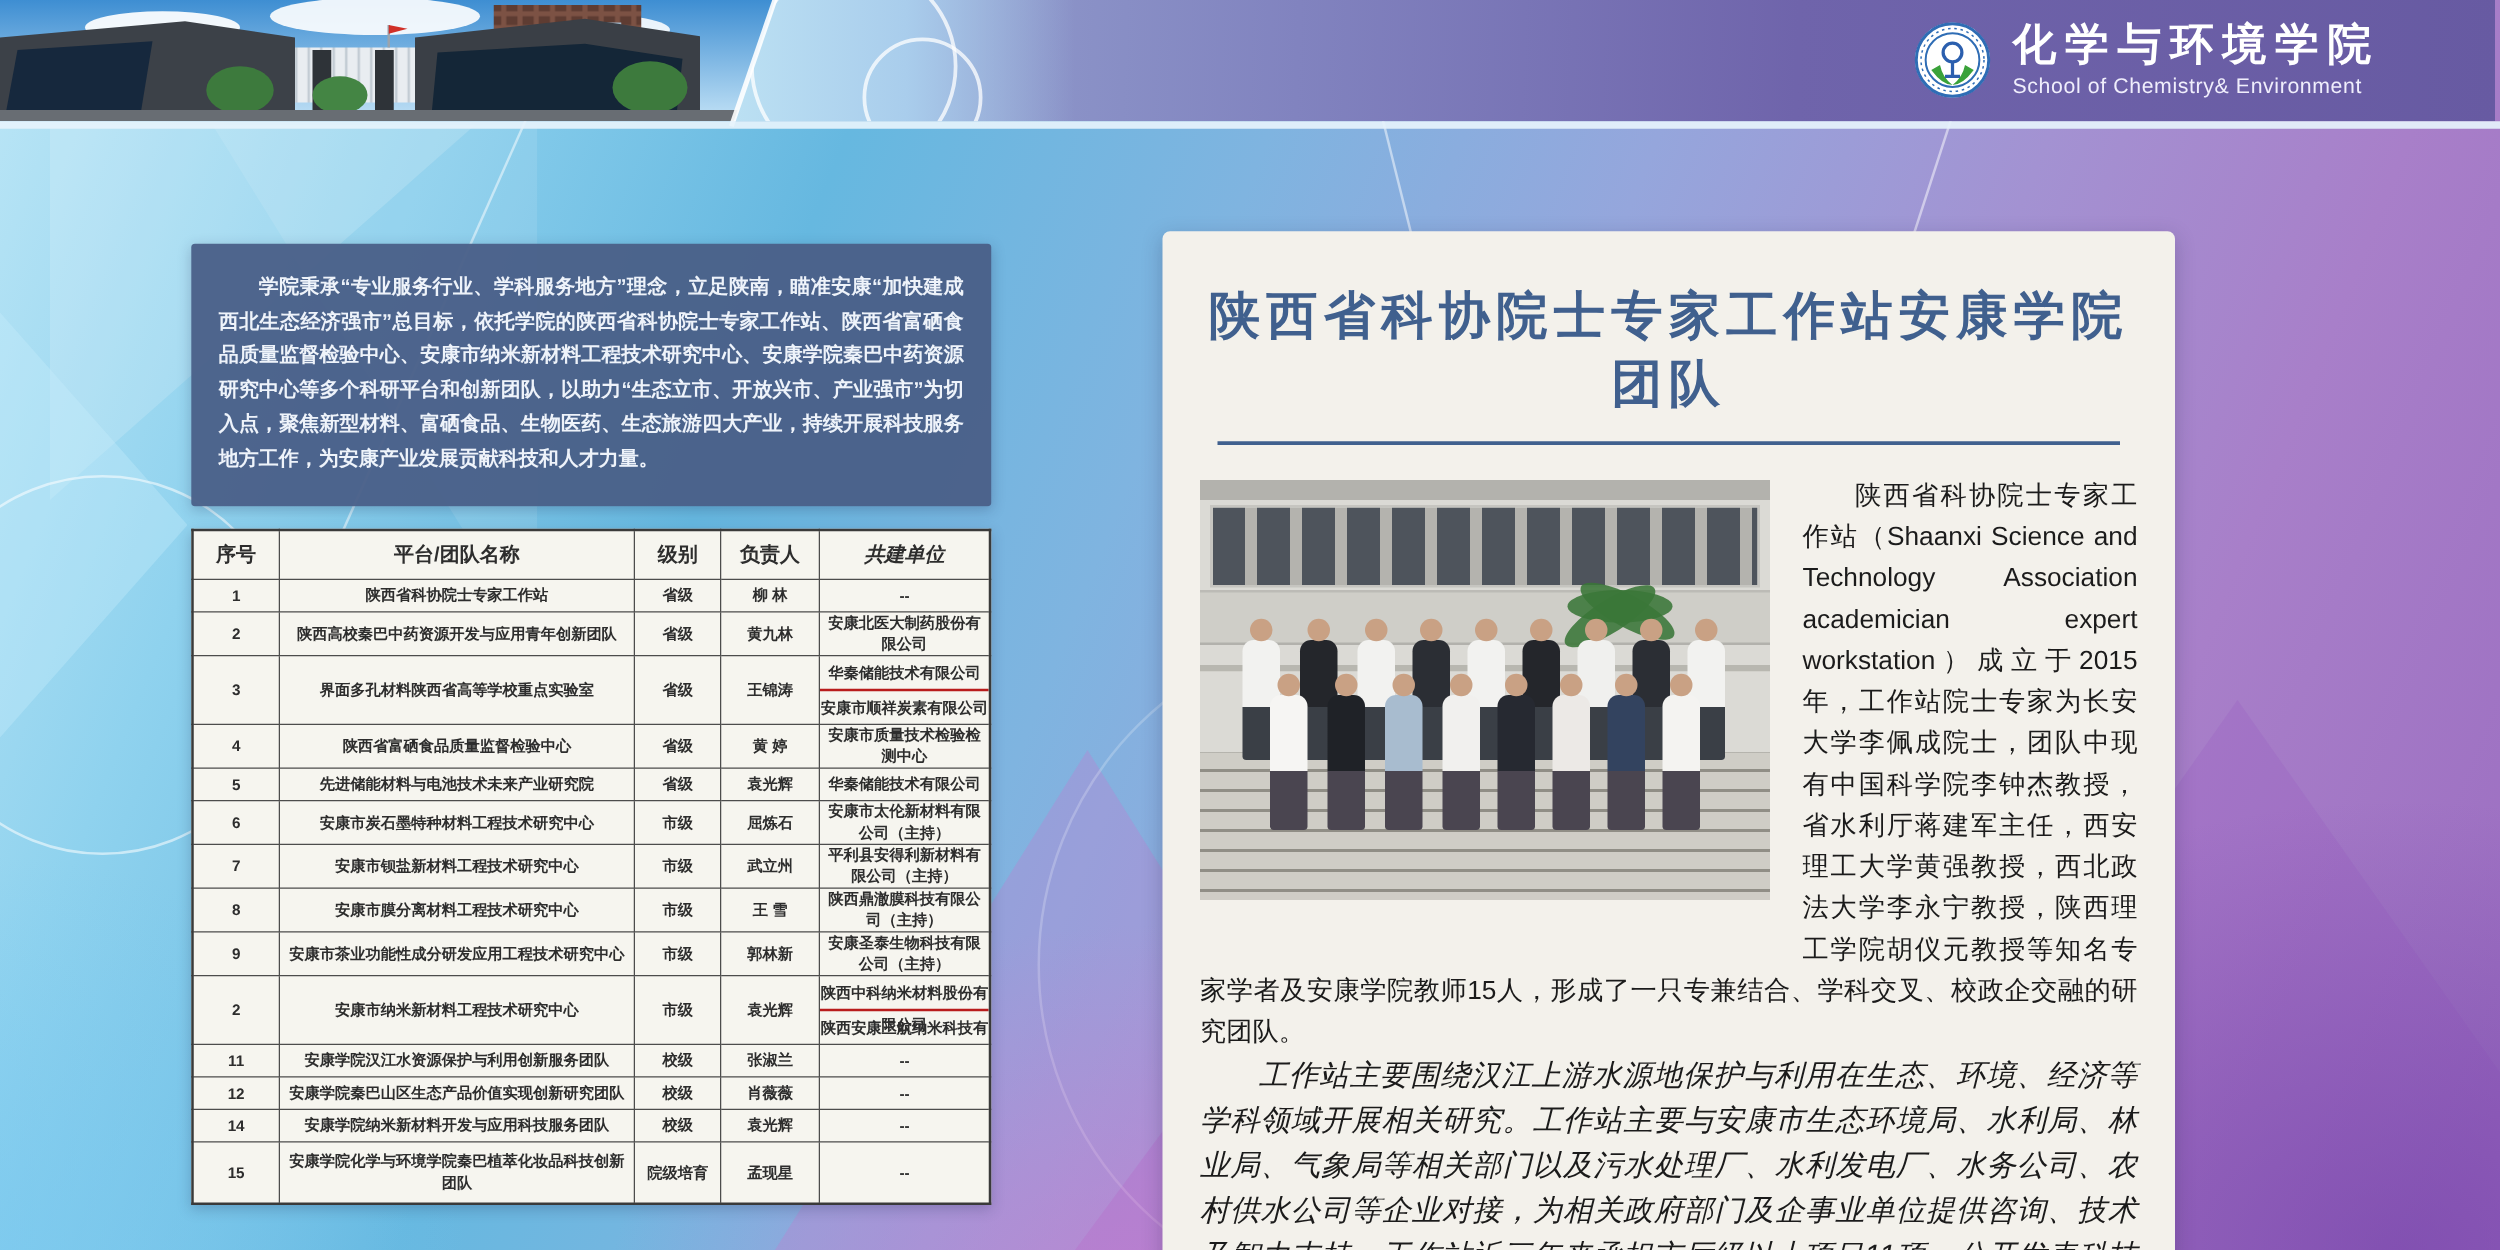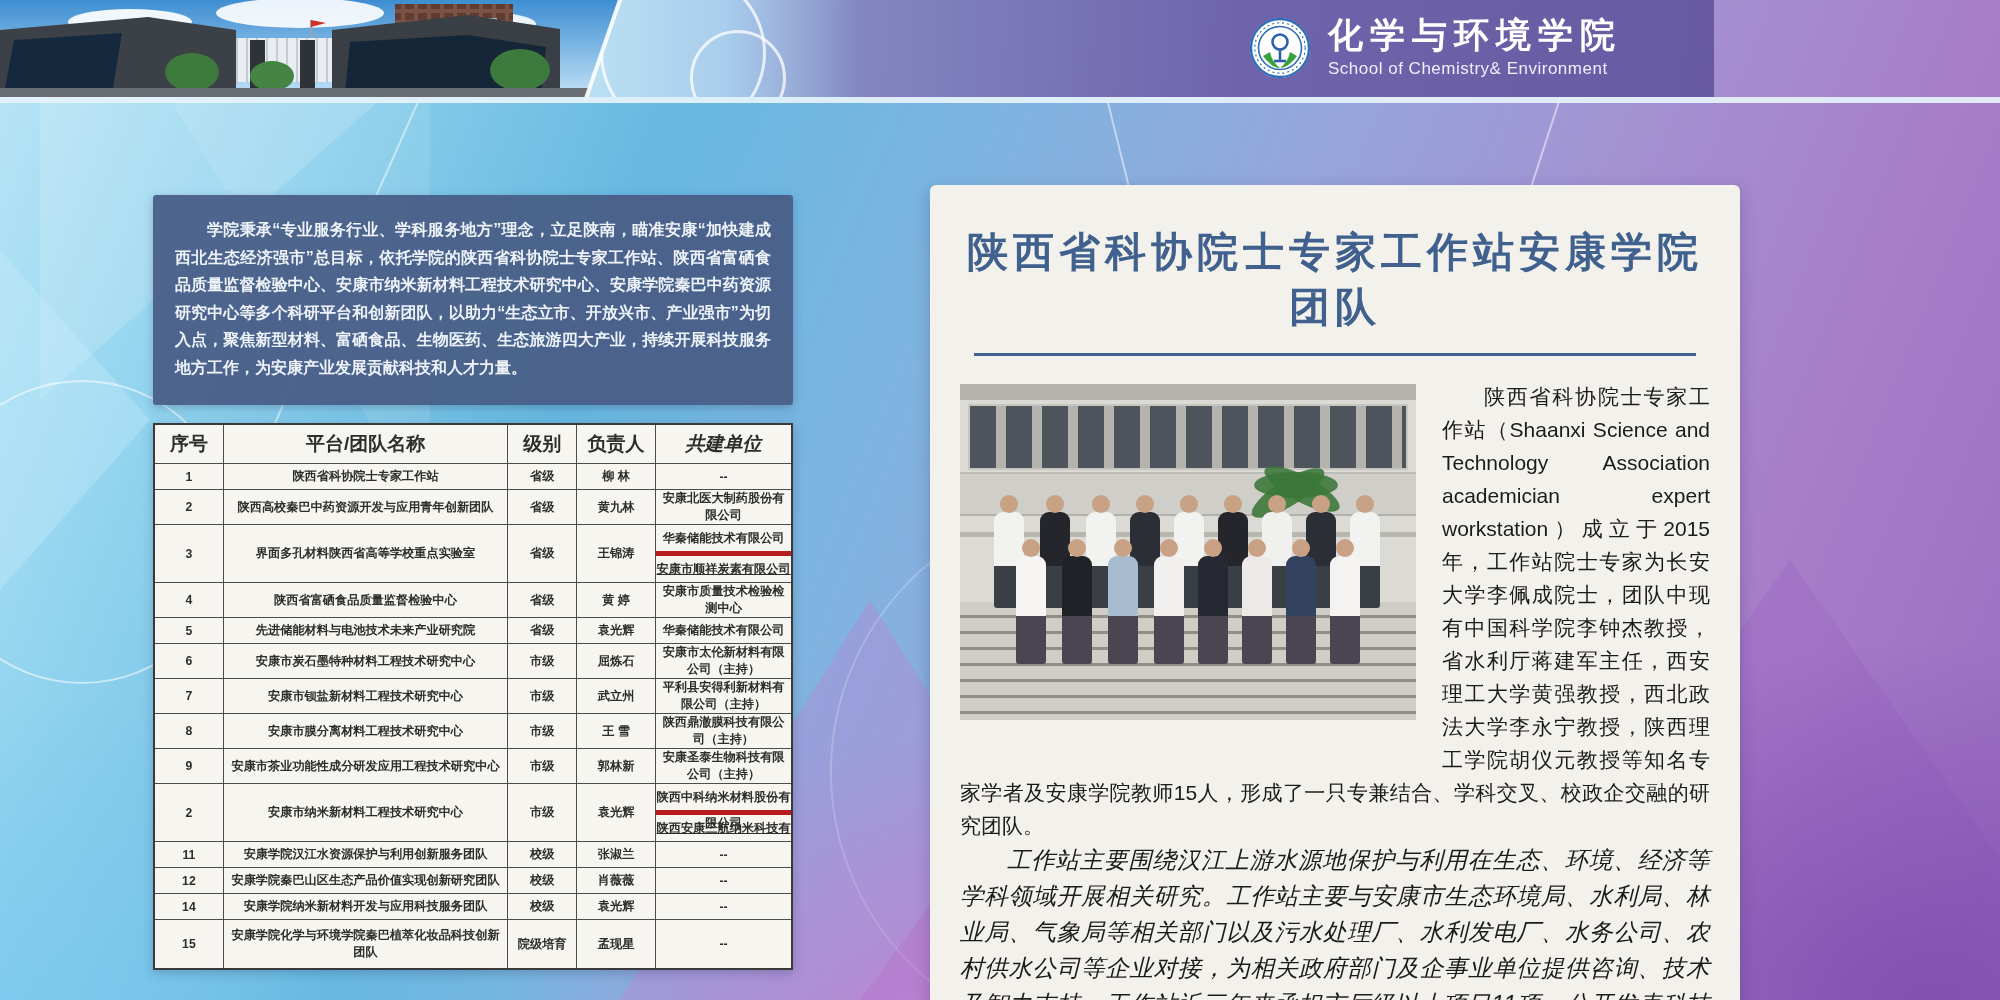--- a/index.html
+++ b/index.html
@@ -21,21 +21,21 @@
   .tri6{left:170px;top:100px;width:260px;height:420px;background:rgba(255,255,255,.10);clip-path:polygon(100% 0,0 0,100% 100%);}
   .ring{border-radius:50%;border:2px solid rgba(255,255,255,.55);}
   .ring1{left:-70px;top:380px;width:300px;height:300px;}
   .ring2{left:830px;top:500px;width:540px;height:540px;border-color:rgba(255,255,255,.22);}
   .hairline{width:2px;background:rgba(255,255,255,.5);transform-origin:top left;}
   .hl1{left:420px;top:95px;height:420px;transform:rotate(24deg);}
   .hl2{left:1105px;top:95px;height:330px;transform:rotate(-14deg);}
   .hl3{left:1560px;top:95px;height:300px;transform:rotate(18deg);}
 
   
-  .banner{position:absolute;left:0;top:0;width:1714px;height:97px;z-index:3;
+  .banner{position:absolute;left:0;top:0;width:1996px;height:97px;z-index:3;
     background:linear-gradient(92deg,#a9c4e4 0%,#97a6d2 30%,#8183bf 52%,#6f64ab 72%,#675aa2 100%);}
   .banner-strip{position:absolute;left:0;top:97px;width:2000px;height:6px;background:rgba(230,243,252,.92);z-index:3;}
   .banner-band{position:absolute;left:560px;top:0;width:300px;height:97px;
     background:linear-gradient(90deg,#bfe4f4 0%,#a9cdec 55%,rgba(169,205,236,0) 100%);overflow:hidden;}
   .banner-band .arc{position:absolute;border-radius:50%;border:3px solid rgba(255,255,255,.75);}
   .arcA{left:40px;top:-30px;width:160px;height:160px;}
   .arcB{left:130px;top:30px;width:90px;height:90px;border-color:rgba(255,255,255,.5);}
   .banner-photo{position:absolute;left:0;top:0;width:622px;height:97px;
     clip-path:polygon(0 0,620px 0,587px 100%,0 100%);}
   .photo-edge{position:absolute;left:601px;top:-6px;width:4px;height:110px;background:rgba(255,255,255,.9);transform:rotate(19deg);}
@@ -45,27 +45,27 @@
 
   
   .left-col{position:absolute;left:105px;top:195px;width:640px;z-index:4;padding-left:48px;}
   .intro-box{box-sizing:border-box;width:640px;background:rgba(74,96,136,.96);border-radius:3px;
     padding:21px 22px 24px;color:#eef3fa;font-size:16px;font-weight:700;line-height:27.5px;
     text-align:justify;text-indent:2em;box-shadow:0 3px 10px rgba(30,40,80,.25);}
   .platform-table{border-collapse:collapse;width:640px;margin-top:18px;background:#f6f5ef;
     border:2px solid #3a3a3a;box-shadow:0 3px 10px rgba(30,40,80,.25);table-layout:fixed;}
   .platform-table th,.platform-table td{border:1px solid #4c4c4c;text-align:center;vertical-align:middle;
     color:#2d2d2d;font-weight:700;padding:0 3px;overflow:hidden;}
-  .platform-table th{height:38px;font-size:19px;}
+  .platform-table th{height:38px;font-size:16px;}
   .platform-table td{height:25px;font-size:12.2px;}
   tr.double td{height:52px;}
   tr.tall td{height:48px;}
   td.partner2{padding:0;}
   td.partner2 .half{height:26px;line-height:26px;}
-  td.partner2 .half+.half{border-top:5px solid #b91c1c;text-decoration:underline;}
+  td.partner2 .half+.half{border-top:2px solid #b91c1c;}
 
   
   .right-card{position:absolute;left:930px;top:185px;width:810px;z-index:4;box-sizing:border-box;
     background:#f3f1eb;border-radius:6px;padding:32px 30px 26px;box-shadow:0 5px 16px rgba(30,30,70,.25);}
   .panel-title{margin:8px 0 0;font-family:"Liberation Serif",serif;font-weight:700;font-size:41px;
     color:#40608e;text-align:center;letter-spacing:5px;}
   .title-rule{height:3px;background:#40608e;margin:18px 14px 24px;}
   .panel-body{color:#1b1b1b;text-align:justify;}
   .panel-body::after{content:"";display:block;clear:both;}
   .para{margin:0;text-indent:2em;}

